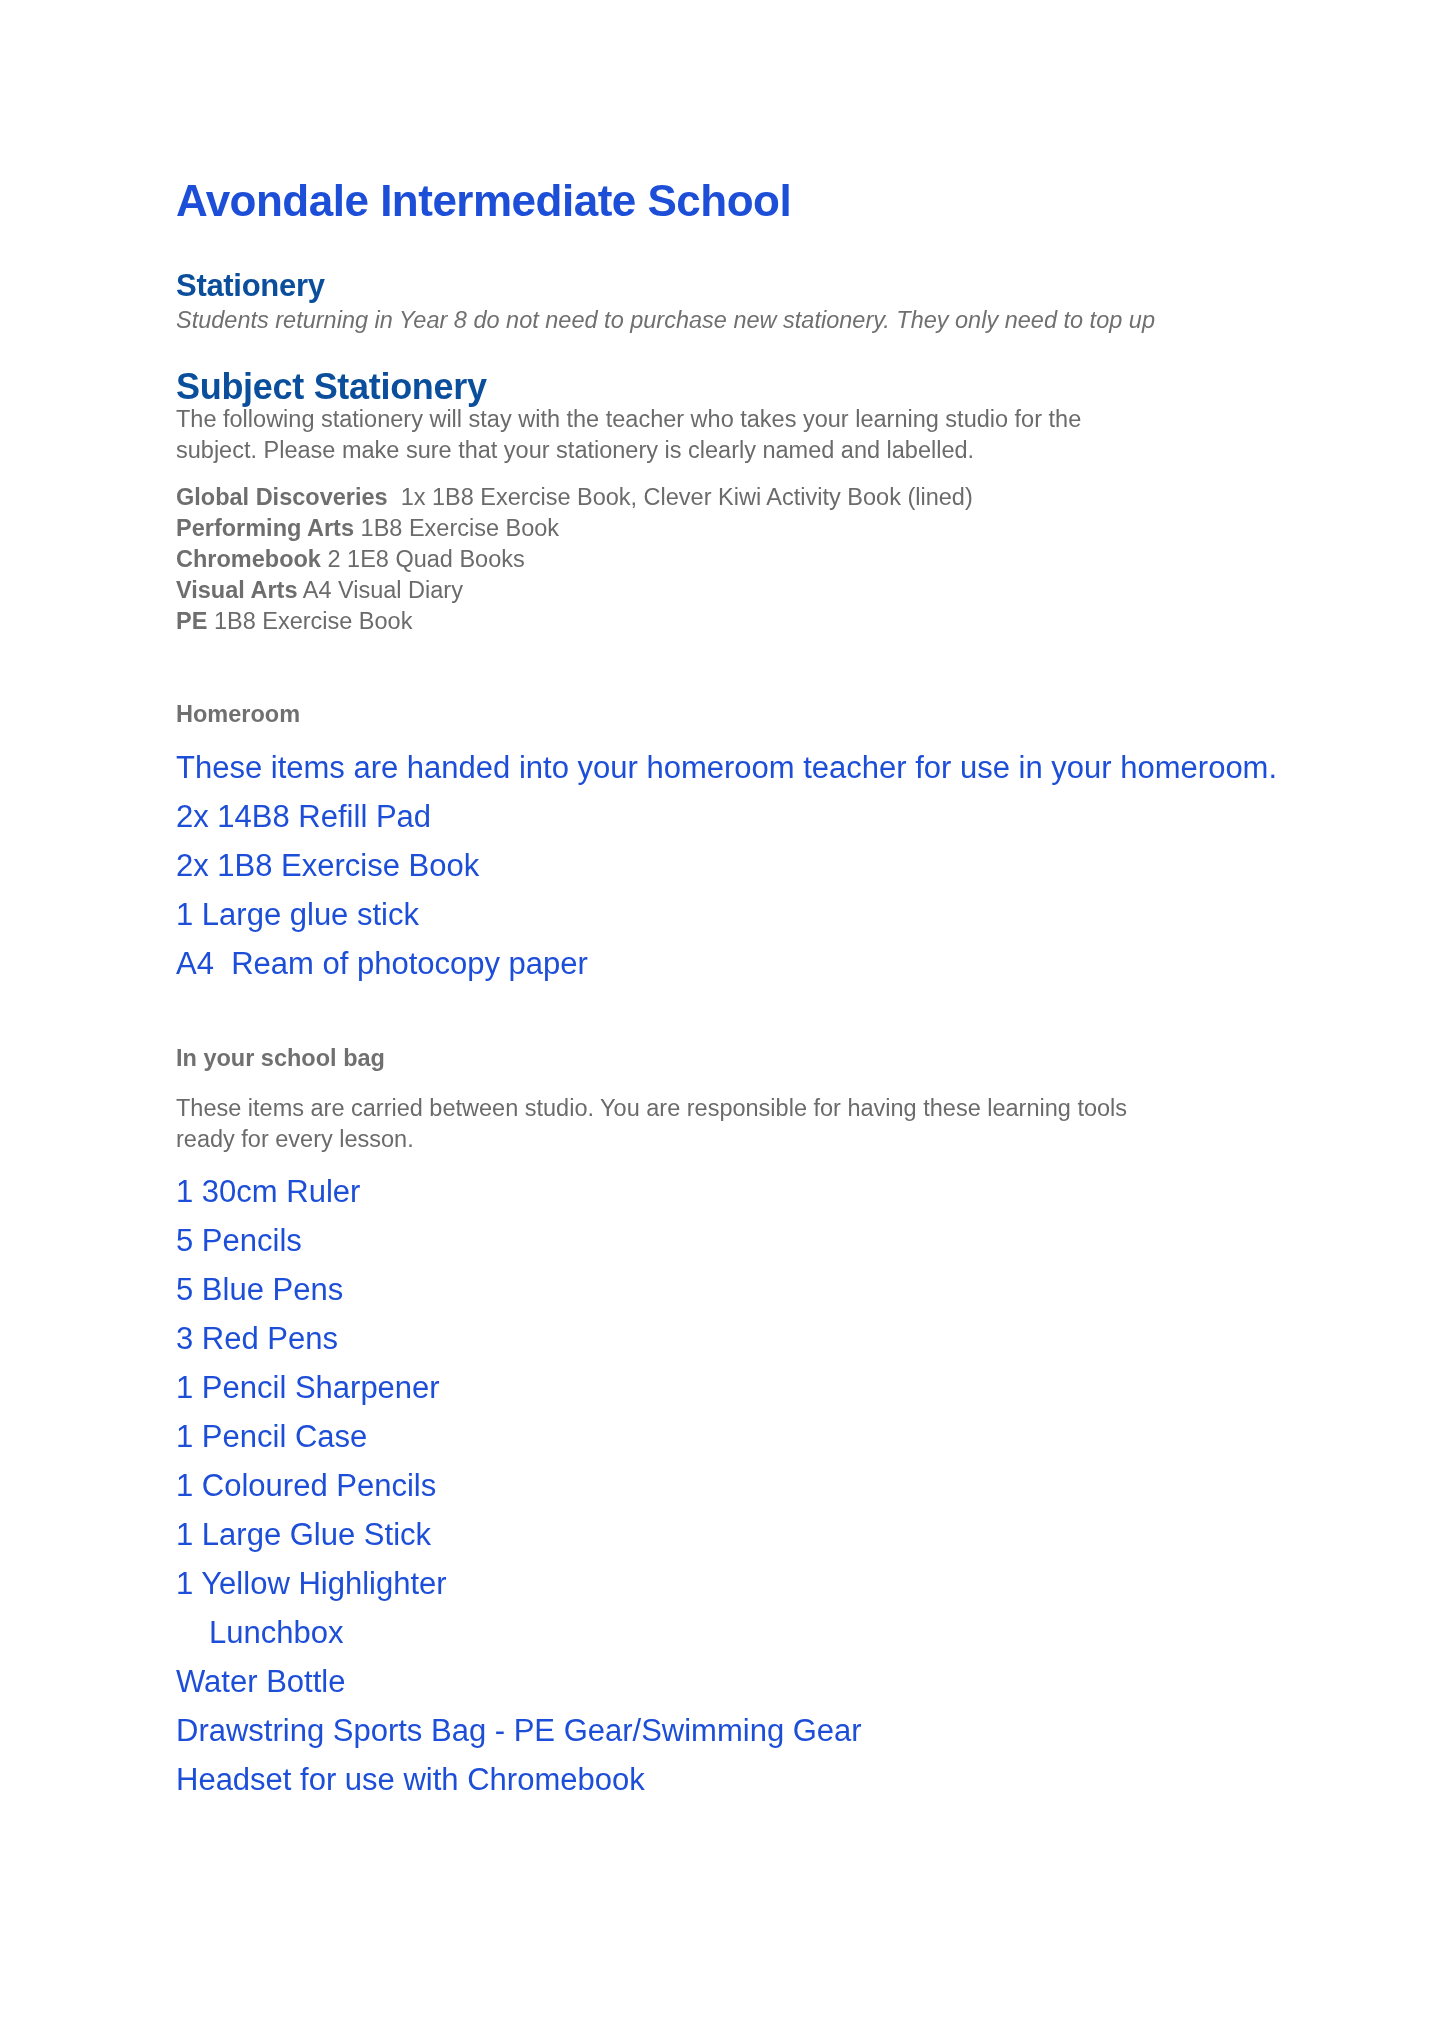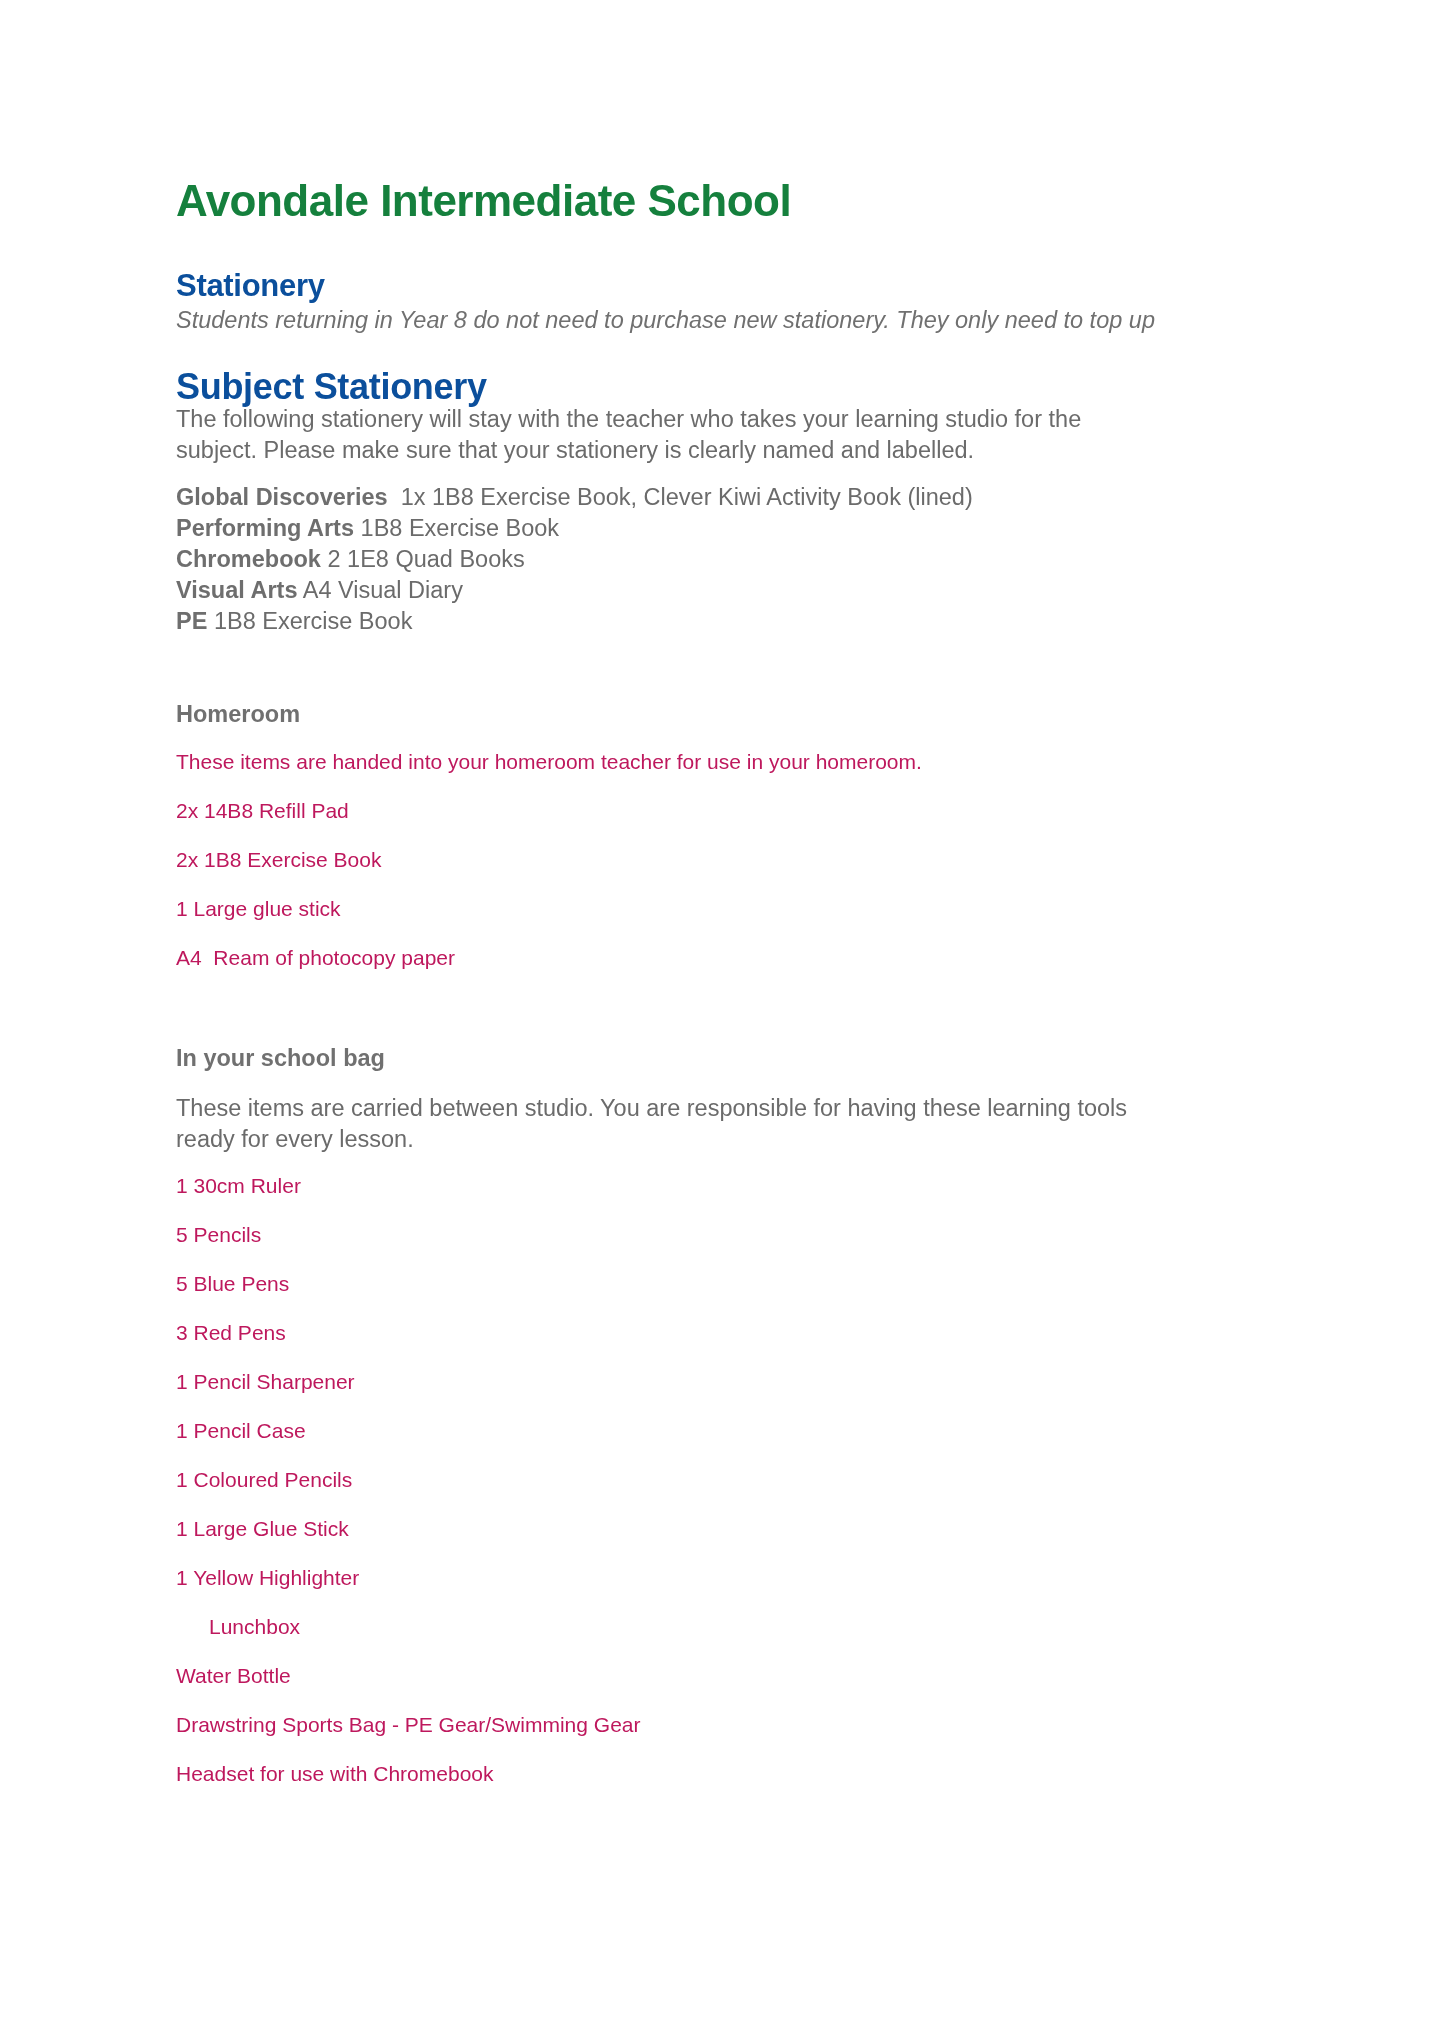--- a/index.html
+++ b/index.html
@@ -18,21 +18,21 @@
     .page {
       position: absolute;
       left: 176px;
       top: 0;
       width: 1080px;
     }
     .abs { position: absolute; left: 0; white-space: nowrap; }
     .title {
       font-size: 44px;
       font-weight: bold;
-      color: #15803d;
+      color: #1d4ed8;
       letter-spacing: -0.5px;
     }
     .h2 {
       font-size: 31px;
       font-weight: bold;
       color: #0b4f9c;
       letter-spacing: -0.3px;
     }
     .intro {
       font-size: 23.5px;
@@ -54,22 +54,22 @@
       color: #6b6b6b;
       line-height: 31px;
     }
     .subject-line b { font-weight: bold; color: #6e6e6e; }
     .section-head {
       font-size: 23.5px;
       font-weight: bold;
       color: #707070;
     }
     .item {
-      font-size: 21px;
-      color: #be185d;
+      font-size: 31px;
+      color: #1d4ed8;
       text-align: right;
     }
   </style>
 </head>
 <body>
 
 <div class="page">
 
   <div class="abs title" style="top:176px;">Avondale Intermediate School</div>
 

